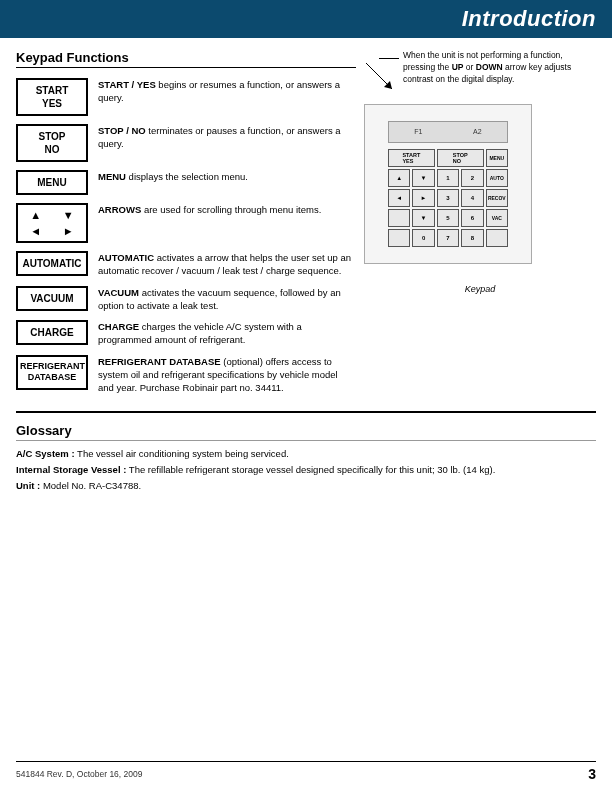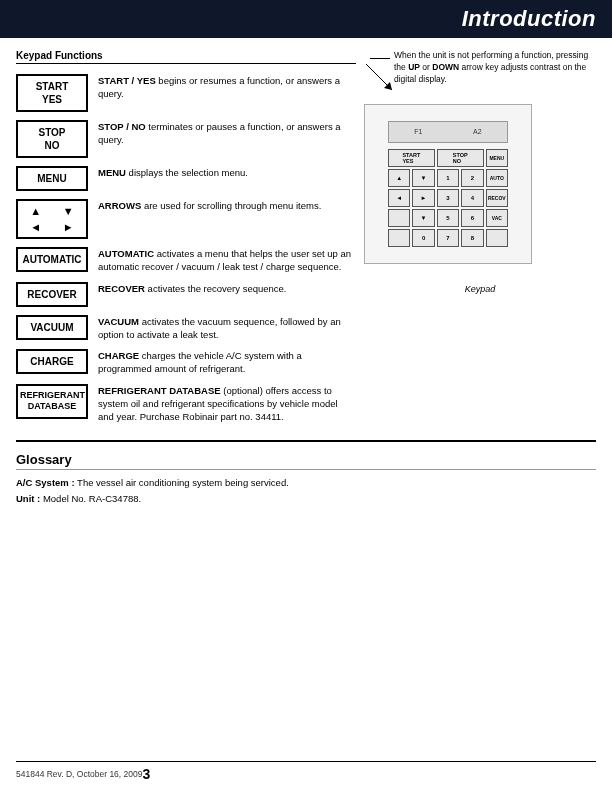--- a/index.html
+++ b/index.html
@@ -8,21 +8,21 @@
       font-size: 10px;
       background: #fff;
       width: 612px;
       min-height: 792px;
       position: relative;
       overflow: hidden;
     }
 
     
     .header {
-      background: #0f172a;
+      background: #0c4a6e;
       color: #fff;
       text-align: right;
       padding: 6px 16px;
       font-size: 22px;
       font-style: italic;
       font-weight: bold;
       letter-spacing: 0.5px;
     }
 
     
@@ -32,21 +32,21 @@
       padding: 12px 16px 0 16px;
     }
 
     
     .left-col {
       width: 340px;
       flex-shrink: 0;
     }
 
     .section-title {
-      font-size: 10px;
+      font-size: 13px;
       font-weight: bold;
       margin-bottom: 10px;
       border-bottom: 1px solid #000;
       padding-bottom: 2px;
     }
 
     
     .kf-row {
       display: flex;
       flex-direction: row;
@@ -208,21 +208,21 @@
     }
 
     
     .footer {
       position: absolute;
       bottom: 10px;
       left: 16px;
       right: 16px;
       display: flex;
       flex-direction: row;
-      justify-content: flex-start;
+      justify-content: space-between;
       align-items: center;
       border-top: 1px solid #000;
       padding-top: 4px;
     }
 
     .footer-left {
       font-size: 8.5px;
       color: #333;
     }
 
@@ -282,32 +282,24 @@
       <div class="kf-desc">
         <b>ARROWS</b><span> are used for scrolling through menu items.</span>
       </div>
     </div>
 
     <div class="kf-row">
       <div class="kf-button">
         <span>AUTOMATIC</span>
       </div>
       <div class="kf-desc">
-        <b>AUTOMATIC</b><span> activates a menu that helps the user set up an automatic recover / vacuum / leak test / charge sequence.</span>
-      </div>
-    </div>
-
-    <div class="kf-row">
-      <div class="kf-button">
-        <span>RECOVER</span>
-      </div>
-      <div class="kf-desc">
-        <b>RECOVER</b><span> activates the recovery sequence.</span>
-      </div>
-    </div>
+        <b>AUTOMATIC</b><span> activates a arrow that helps the user set up an automatic recover / vacuum / leak test / charge sequence.</span>
+      </div>
+    </div>
+
 
     <div class="kf-row">
       <div class="kf-button">
         <span>VACUUM</span>
       </div>
       <div class="kf-desc">
         <b>VACUUM</b><span> activates the vacuum sequence, followed by an option to activate a leak test.</span>
       </div>
     </div>
 
@@ -328,21 +320,21 @@
       </div>
       <div class="kf-desc">
         <b>REFRIGERANT DATABASE</b><span> (optional) offers access to system oil and refrigerant specifications by vehicle model and year. Purchase Robinair part no. 34411.</span>
       </div>
     </div>
 
   </div>
 
   <div class="right-col">
 
-    <div style="display:flex; flex-direction:row; align-items:flex-end; margin-bottom: 10px;">
+    <div style="display:flex; flex-direction:row; align-items:center; margin-bottom: 10px; gap: 9px;">
       <div style="position:relative; width: 30px; flex-shrink:0; margin-top:10px;">
         
         <svg width="30" height="30" viewBox="0 0 30 30">
           <line x1="2" y1="2" x2="28" y2="28" stroke="#000" stroke-width="1"></line>
           <polygon points="28,28 20,26 26,20" fill="#000"></polygon>
         </svg>
       </div>
       <div class="contrast-note">
         <span>When the unit is not performing a function, pressing the </span><b>UP</b><span> or </span><b>DOWN</b><span> arrow key adjusts contrast on the digital display.</span>
       </div>
@@ -393,20 +385,23 @@
 
 </div>
 
 <div class="glossary-section">
   <div class="glossary-title">Glossary</div>
 
   <div class="glossary-item">
     <b>A/C System :</b><span> The vessel air conditioning system being serviced.</span>
   </div>
   <div class="glossary-item">
+    <b>Internal Storage Vessel :</b><span> The refillable refrigerant storage vessel designed specifically for this unit; 30 lb. (14 kg).</span>
+  </div>
+  <div class="glossary-item">
     <b>Unit :</b><span> Model No. RA-C34788.</span>
   </div>
 </div>
 
 <div class="footer">
   <span class="footer-left">541844  Rev. D, October 16, 2009</span>
   <span class="footer-right">3</span>
 </div>
 
 </body></html>

